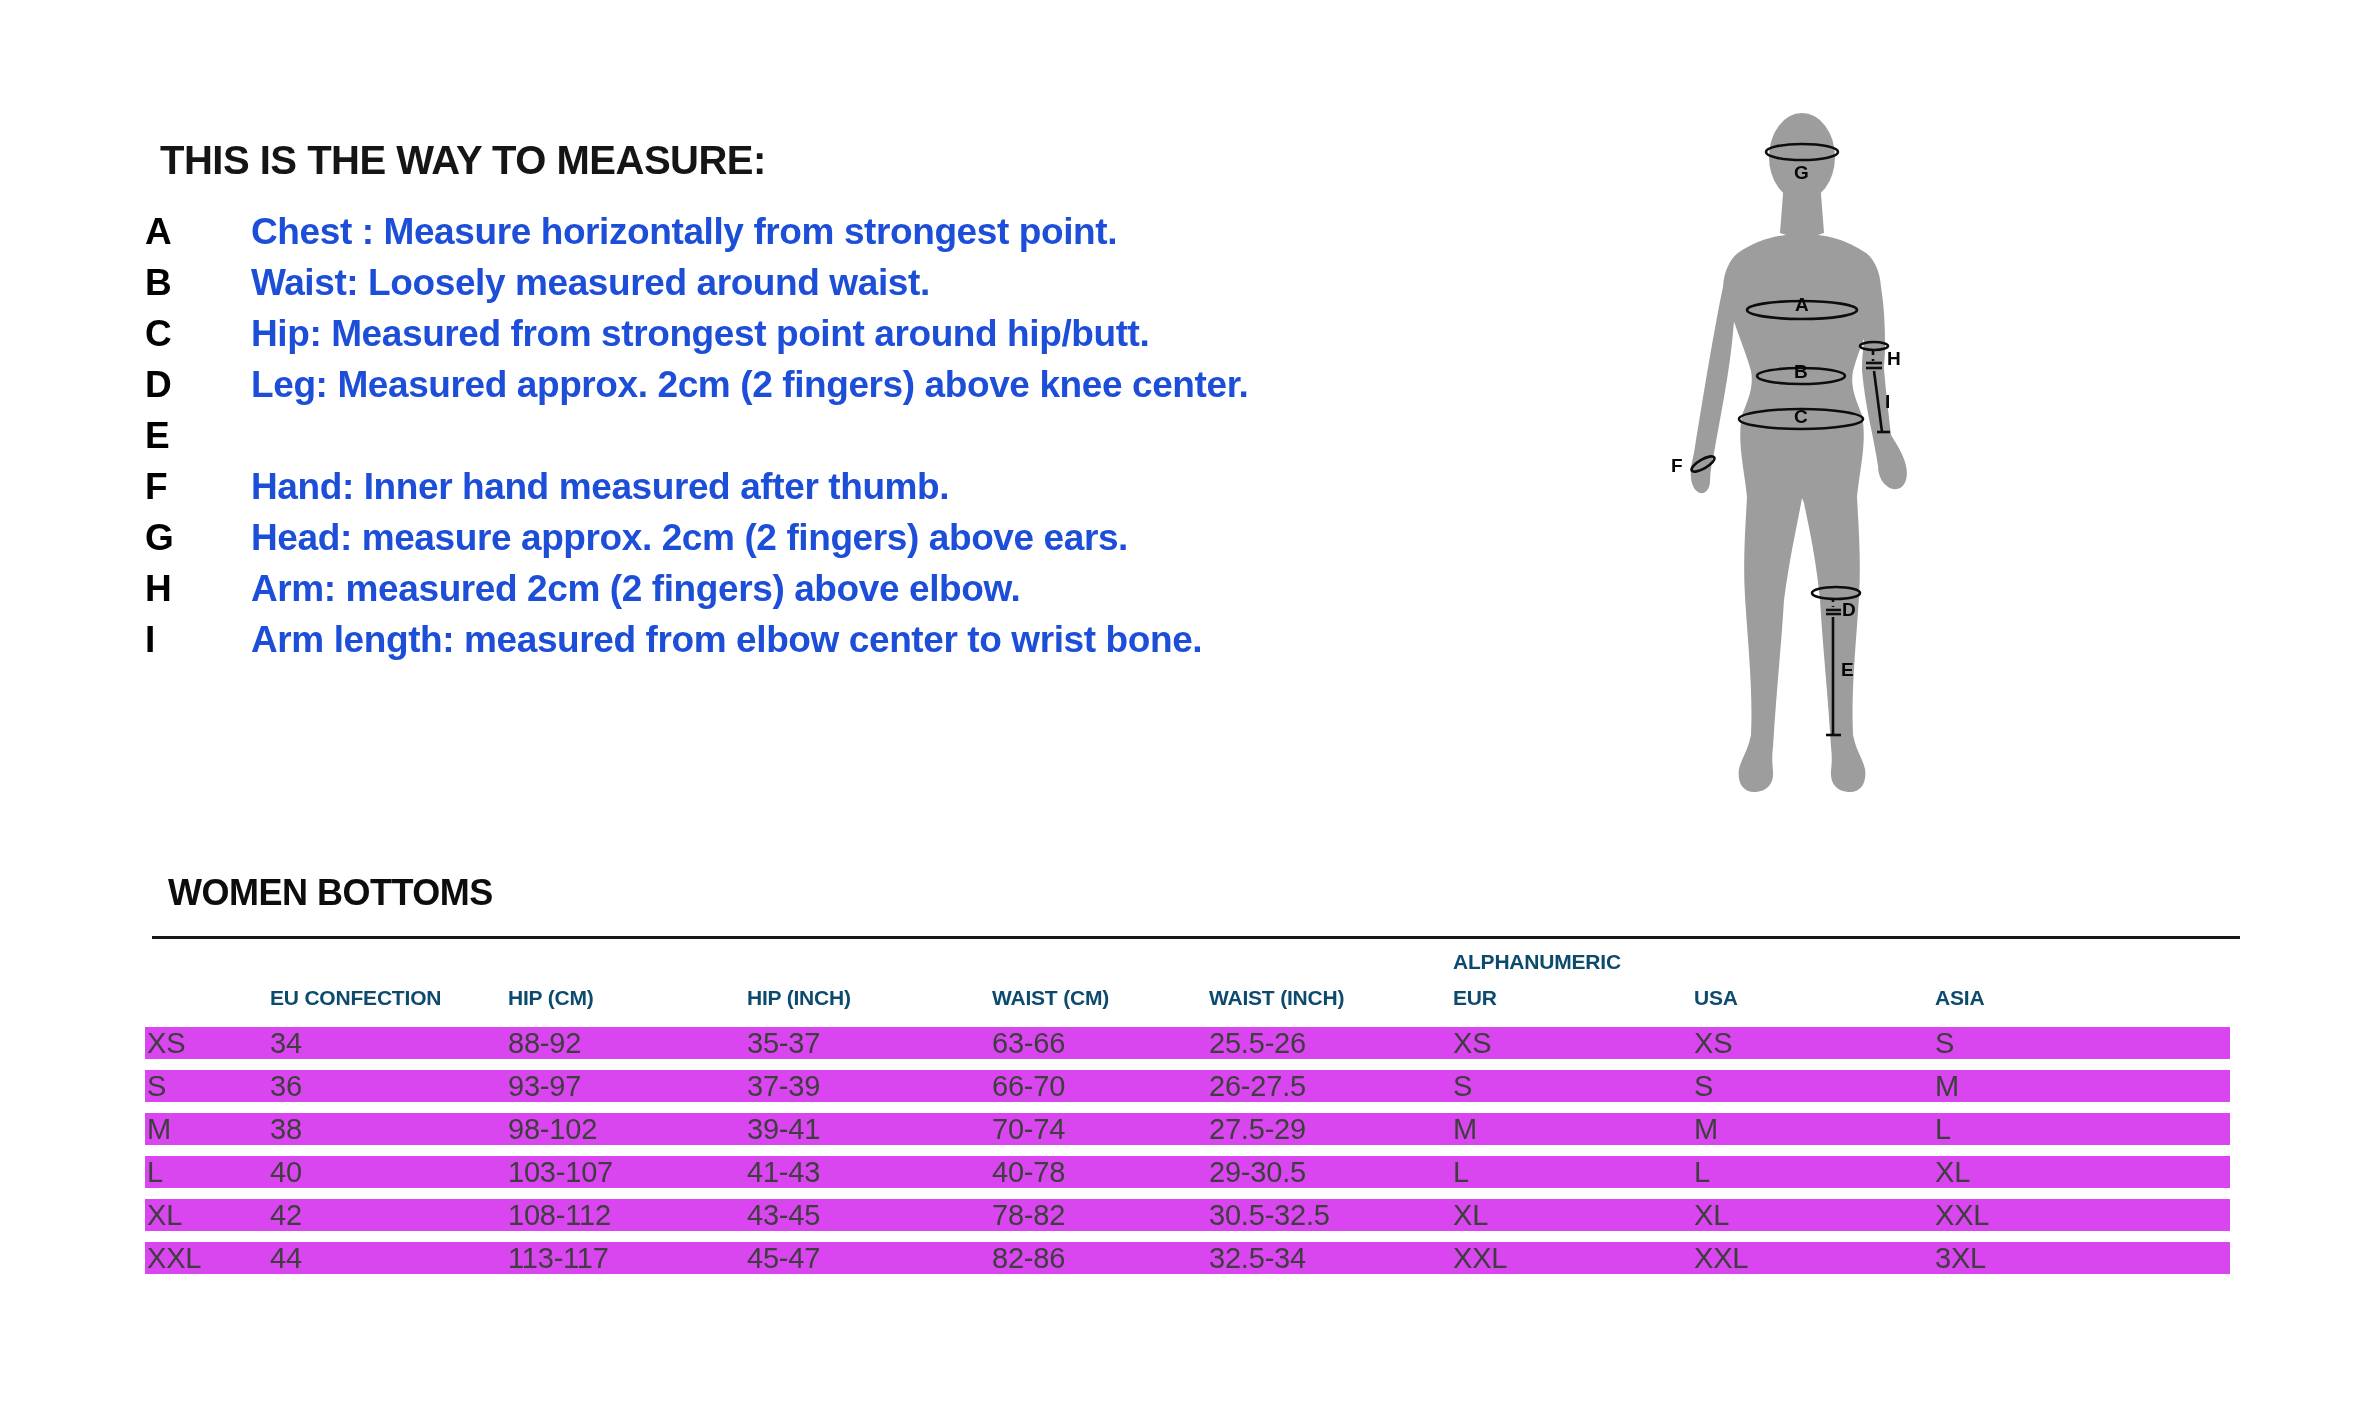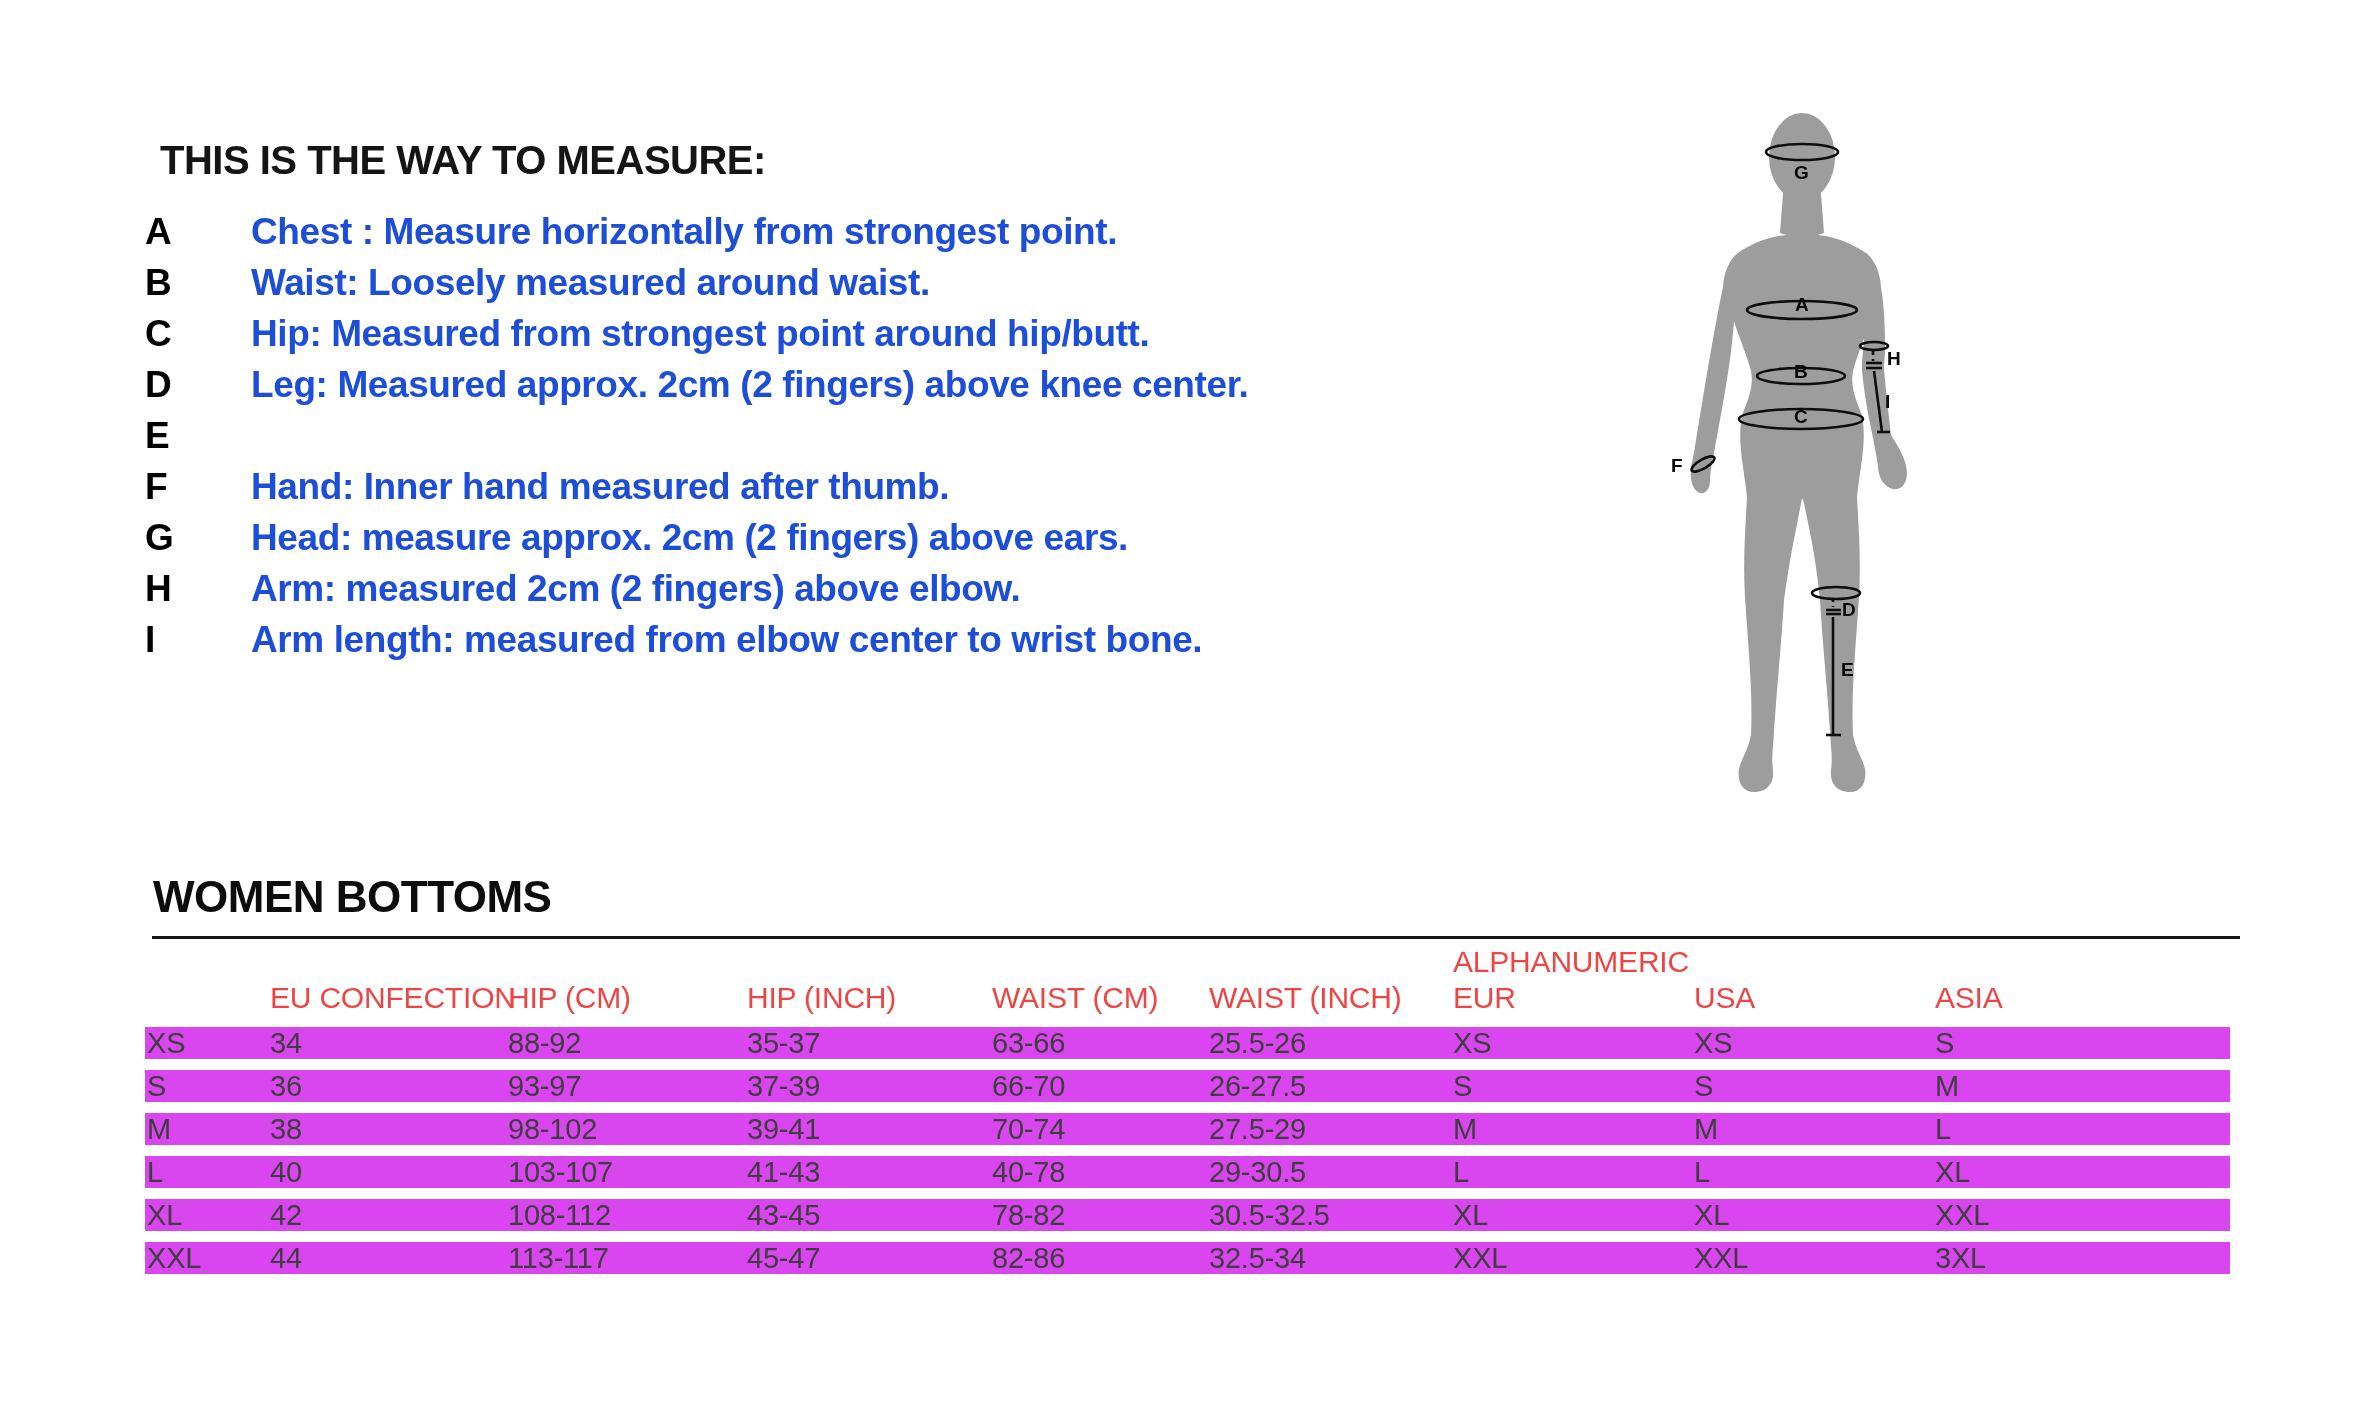--- a/index.html
+++ b/index.html
@@ -10,26 +10,26 @@
       letter-spacing:-0.5px;color:#151515;white-space:nowrap;}
   .measure-list{position:absolute;left:145px;top:206px;}
   .mi{display:flex;height:51px;line-height:51px;font-size:37px;letter-spacing:-0.4px;white-space:nowrap;}
   .ml{width:65px;font-weight:bold;color:#000;}
   .mt{font-weight:700;color:#1d4ed8;margin-left:41px;}
   
   .figure-wrap{position:absolute;left:1666px;top:105px;width:254px;height:700px;}
   .figure-wrap svg{display:block;width:254px;height:700px;}
   .fig-label{font-family:"Liberation Sans",sans-serif;font-weight:bold;font-size:19px;fill:#070707;}
   
-  .h2{position:absolute;left:153px;top:872px;font-size:44px;font-weight:bold;
+  .h2{position:absolute;left:168px;top:872px;font-size:36px;font-weight:bold;
       letter-spacing:-0.5px;color:#0d0d0d;white-space:nowrap;}
   .rule{position:absolute;left:152px;top:936px;width:2088px;height:3px;background:#161616;}
   .tbl{position:absolute;left:145px;top:944px;width:2085px;}
   .grid{display:grid;grid-template-columns:123px 238px 239px 245px 217px 244px 241px 241px 297px;}
-  .thead .cell{height:36px;line-height:36px;font-size:30px;font-weight:normal;color:#ef4444;
+  .thead .cell{height:36px;line-height:36px;font-size:21px;font-weight:bold;color:#0c4a6e;
                letter-spacing:-0.2px;white-space:nowrap;}
   .trow{height:32px;line-height:32px;background:#d946ef;margin-top:11px;}
   .trow .cell{font-size:29px;color:#3e3e3e;letter-spacing:-0.2px;white-space:nowrap;}
   .cell{padding-left:2px;overflow:visible;}
   .rows{margin-top:6px;}
 </style>
 </head>
 <body>
 
 <div id="page">

